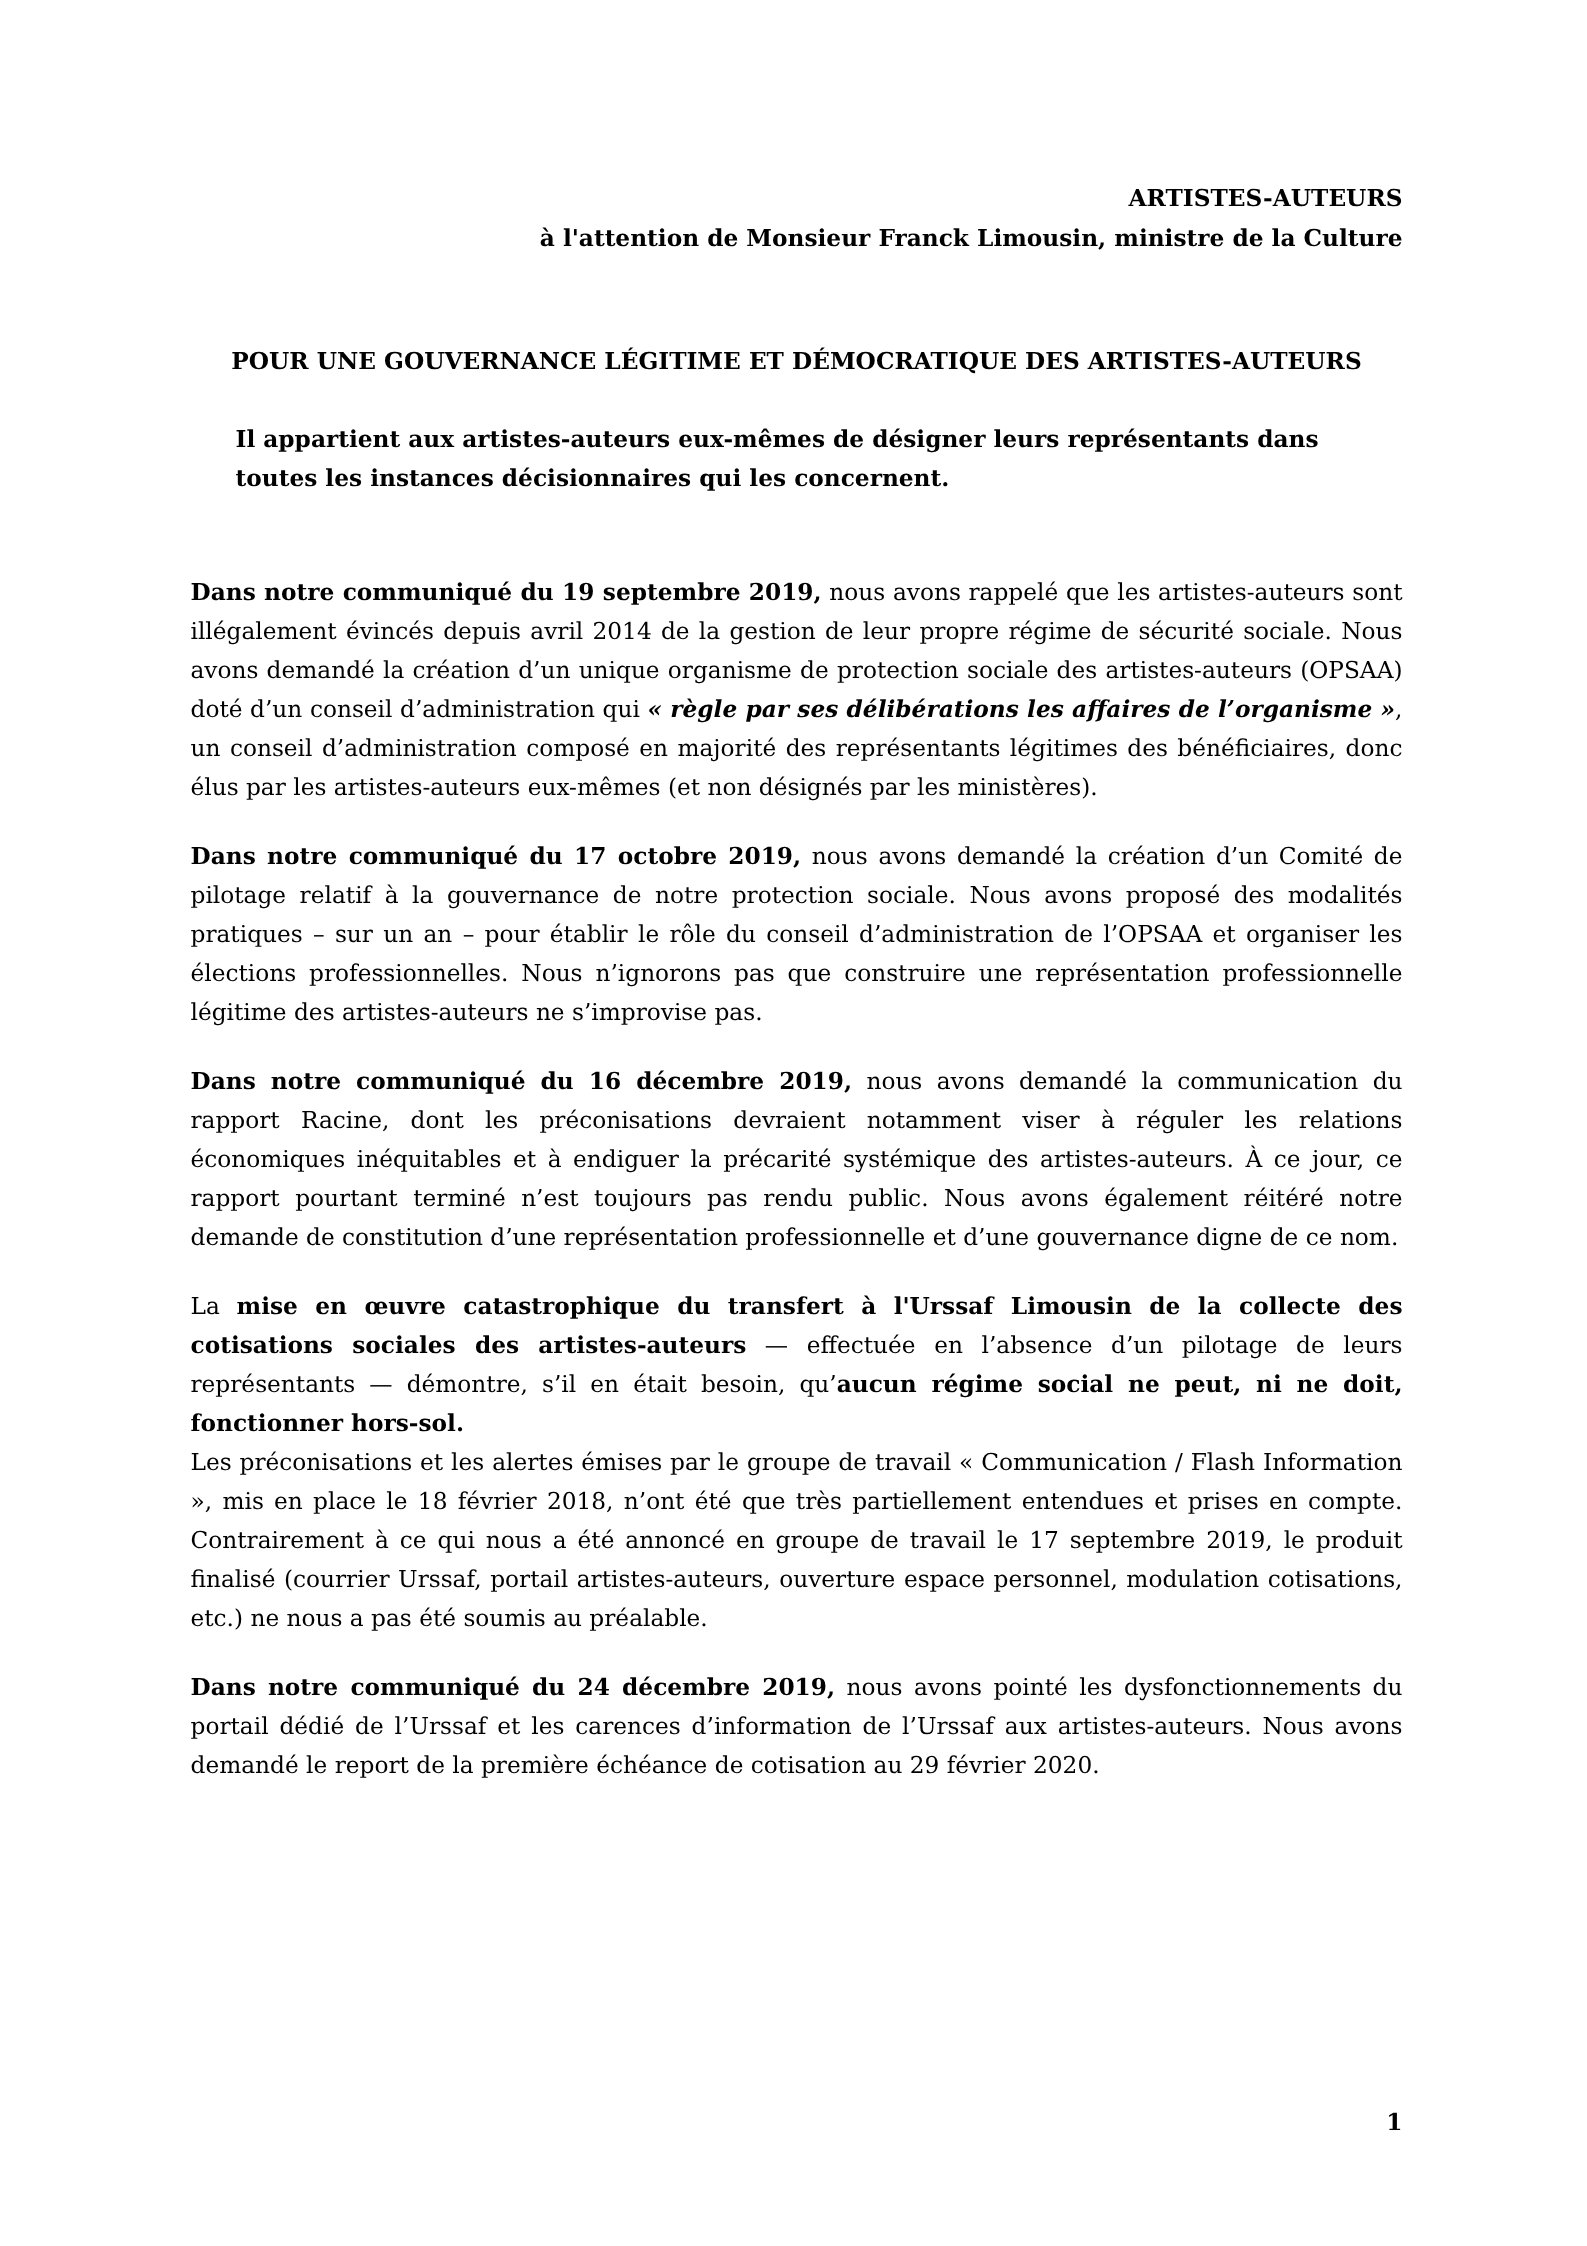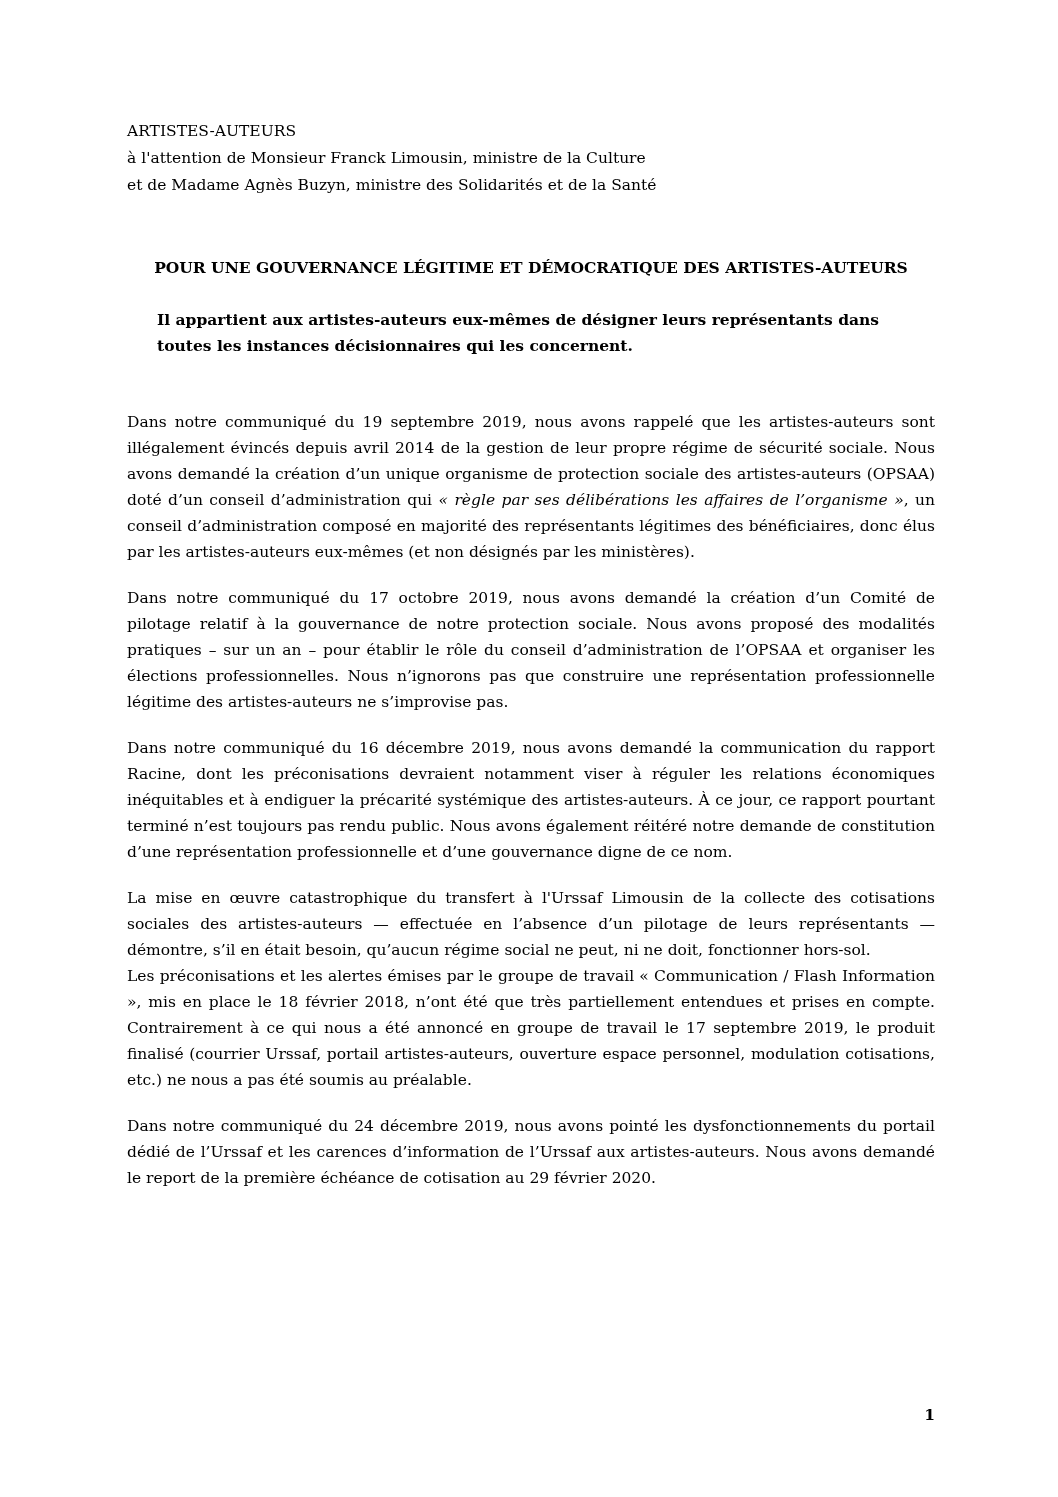--- a/index.html
+++ b/index.html
@@ -13,22 +13,22 @@
     color: #000000;
     font-family: "DejaVu Serif", "Liberation Serif", serif;
     font-size: 15.5px;
     line-height: 26px;
     overflow: hidden;
   }
   .content {
     padding: 118px 123px 0 127px;
   }
   .doc-header {
-    text-align: left;
-    font-weight: normal;
+    text-align: right;
+    font-weight: bold;
     line-height: 27px;
   }
   .doc-title {
     text-align: center;
     font-weight: bold;
     margin-top: 56px;
   }
   .doc-subtitle {
     font-weight: bold;
     margin-top: 26px;
@@ -36,39 +36,38 @@
   }
   .body-text {
     margin-top: 50px;
   }
   .para {
     text-align: justify;
     margin-bottom: 20px;
   }
   .para.tight { margin-bottom: 0; }
   .s-n { font-weight: normal; font-style: normal; margin-top: 47px; }
-  .s-b { font-weight: normal; }
-  .s-bi { font-weight: normal; font-style: italic; }
+  .s-b { font-weight: bold; }
+  .s-bi { font-weight: bold; font-style: italic; }
   .page-number {
     position: absolute;
     top: 1402px;
     right: 123px;
     font-weight: bold;
   }
 </style>
 </head>
 <body>
 
 <div class="page">
   <div class="content">
 
     <div class="doc-header">
       <div>ARTISTES-AUTEURS</div>
       <div>à l'attention de Monsieur Franck Limousin, ministre de la Culture</div>
-      <div>et de Madame Agnès Buzyn, ministre des Solidarités et de la Santé</div>
     </div>
 
     <div class="doc-title">POUR UNE GOUVERNANCE LÉGITIME ET DÉMOCRATIQUE DES ARTISTES-AUTEURS</div>
 
     <div class="doc-subtitle">Il appartient aux artistes-auteurs eux-mêmes de désigner leurs représentants dans toutes les instances décisionnaires qui les concernent.</div>
 
     <div class="body-text">
       <p class="para"><span class="s-b">Dans notre communiqué du 19 septembre 2019,</span><span class="s-n"> nous avons rappelé que les artistes-auteurs sont illégalement évincés depuis avril 2014 de la gestion de leur propre régime de sécurité sociale. Nous avons demandé la création d’un unique organisme de protection sociale des artistes-auteurs (OPSAA) doté d’un conseil d’administration qui </span><span class="s-bi">« règle par ses délibérations les affaires de l’organisme »</span><span class="s-n">, un conseil d’administration composé en majorité des représentants légitimes des bénéficiaires, donc élus par les artistes-auteurs eux-mêmes (et non désignés par les ministères).</span></p>
       <p class="para"><span class="s-b">Dans notre communiqué du 17 octobre 2019,</span><span class="s-n"> nous avons demandé la création d’un Comité de pilotage relatif à la gouvernance de notre protection sociale. Nous avons proposé des modalités pratiques – sur un an – pour établir le rôle du conseil d’administration de l’OPSAA et organiser les élections professionnelles. Nous n’ignorons pas que construire une représentation professionnelle légitime des artistes-auteurs ne s’improvise pas.</span></p>
       <p class="para"><span class="s-b">Dans notre communiqué du 16 décembre 2019,</span><span class="s-n"> nous avons demandé la communication du rapport Racine, dont les préconisations devraient notamment viser à réguler les relations économiques inéquitables et à endiguer la précarité systémique des artistes-auteurs. À ce jour, ce rapport pourtant terminé n’est toujours pas rendu public. Nous avons également réitéré notre demande de constitution d’une représentation professionnelle et d’une gouvernance digne de ce nom.</span></p>

